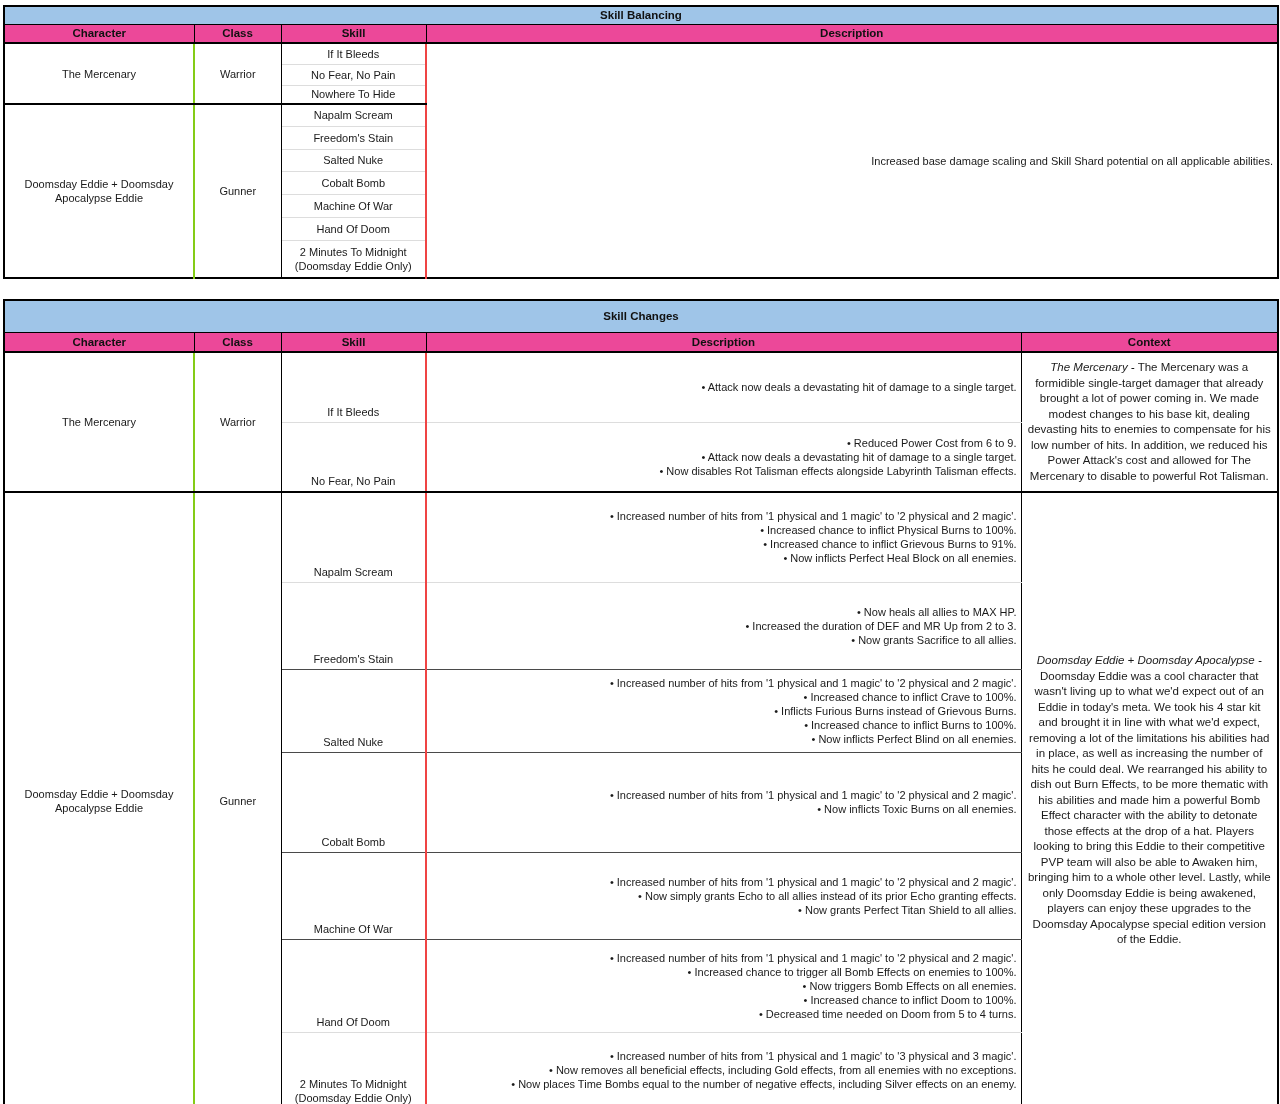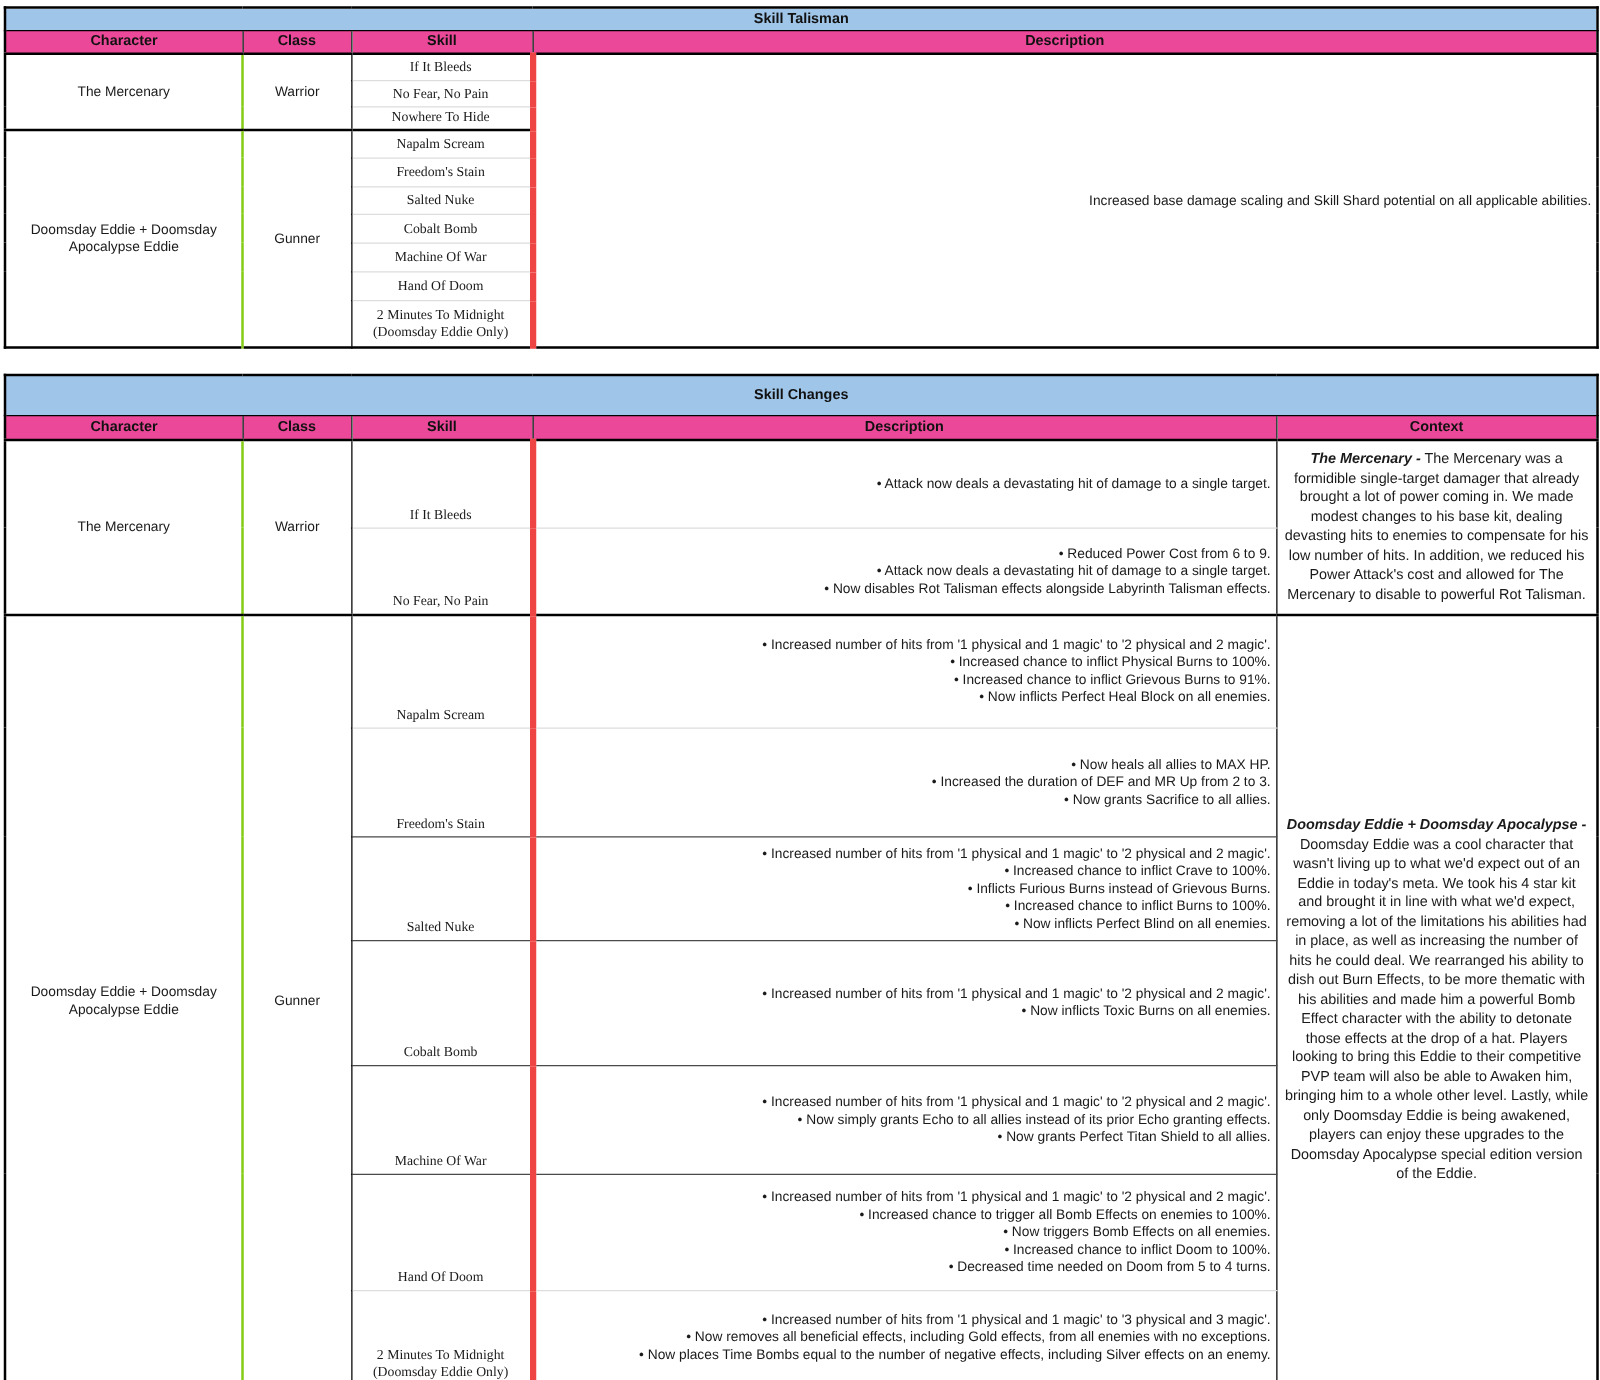--- a/index.html
+++ b/index.html
@@ -4,47 +4,47 @@
 <style>
   html,body{margin:0;padding:0;background:#fff;}
   body{width:1280px;height:1104px;font-family:"Liberation Sans",sans-serif;color:#1a1a1a;overflow:hidden;}
   .sheet{padding:5px 3px 0 3px;}
   table{border-collapse:collapse;width:1274px;table-layout:fixed;border:2px solid #000;}
   td{padding:0 4px;text-align:center;vertical-align:middle;font-size:11px;line-height:14px;overflow:hidden;}
   .title-row td{background:#9fc5e8;font-weight:bold;font-size:11.5px;color:#111;border:1px solid #000;}
   .head-row td{background:#ec4899;font-weight:bold;font-size:11.5px;color:#111;border:1px solid #000;border-bottom:2px solid #000;}
   .c-char{border-right:2px solid #84cc16;}
   .c-class{border-right:1px solid #000;}
-  .c-skill{border-right:5px solid #ef4444;font-family:Liberation Serif, serif;}
+  .c-skill{border-right:2px solid #ef4444;}
   .c-desc{border-right:1px solid #000;text-align:right;}
   .t2 .c-skill{vertical-align:bottom;padding-bottom:3px;}
   .div-light{border-bottom:1px solid #ddd;}
   .div-dark{border-bottom:1px solid #4a4a4a;}
   .gend{border-bottom:2px solid #000;}
   .bullets div{white-space:normal;}
   .ctx{font-size:11.5px;line-height:15.5px;padding:4px 6px;}
-  .ctx .lead{font-weight:bold;font-style:italic;}
+  .ctx .lead{font-weight:normal;font-style:italic;}
   .gap{height:20px;}
   .next-edge{width:1274px;height:7px;border-left:2px solid #000;border-right:2px solid #000;box-sizing:border-box;}
 </style>
 </head>
 <body>
 
 <div class="sheet">
 
   <table class="t1">
     <colgroup>
         <col style="width:190px">
         <col style="width:87px">
         <col style="width:145px">
         <col style="width:852px">
       </colgroup>
     <tbody>
         <tr class="title-row" style="height:18px">
-      <td colspan="4">Skill Talisman</td>
+      <td colspan="4">Skill Balancing</td>
     </tr>
     <tr class="head-row" style="height:19px">
       <td>Character</td>
       <td>Class</td>
       <td>Skill</td>
       <td>Description</td>
     </tr>
     <tr style="height:21px">
       <td rowspan="3" class="c-char gend">The Mercenary</td>
       <td rowspan="3" class="c-class gend">Warrior</td>

